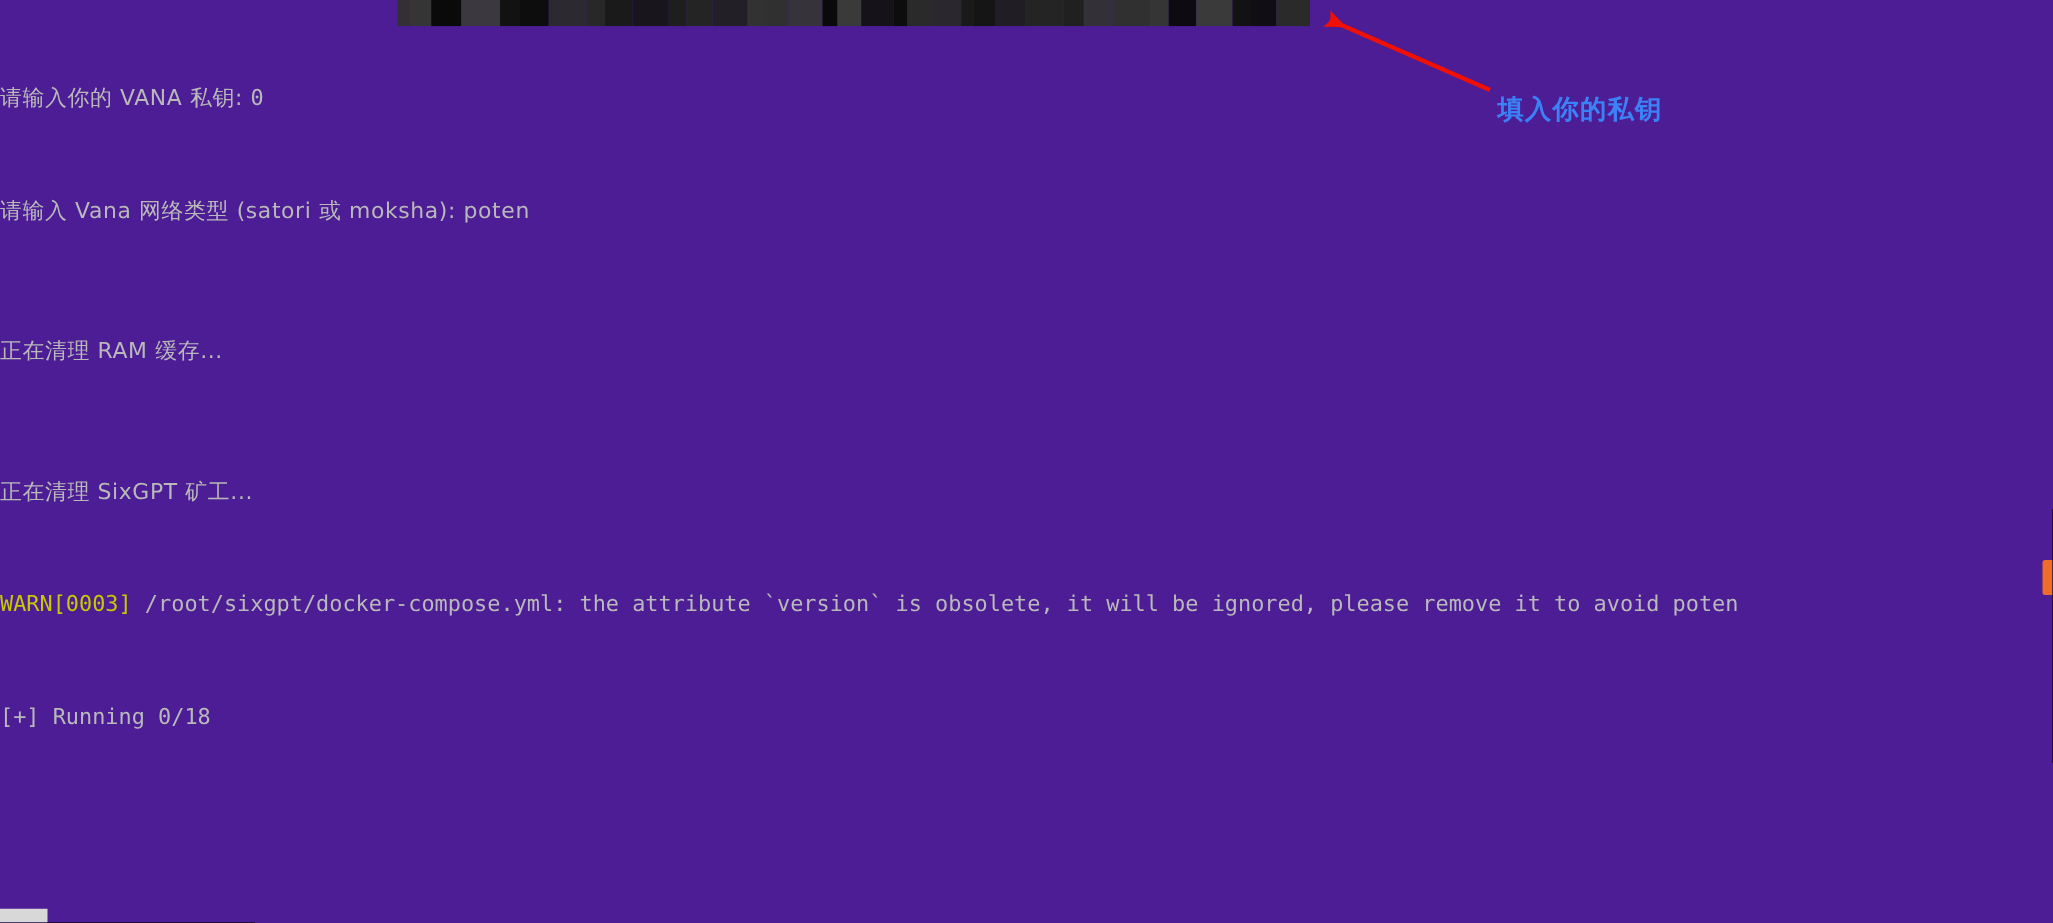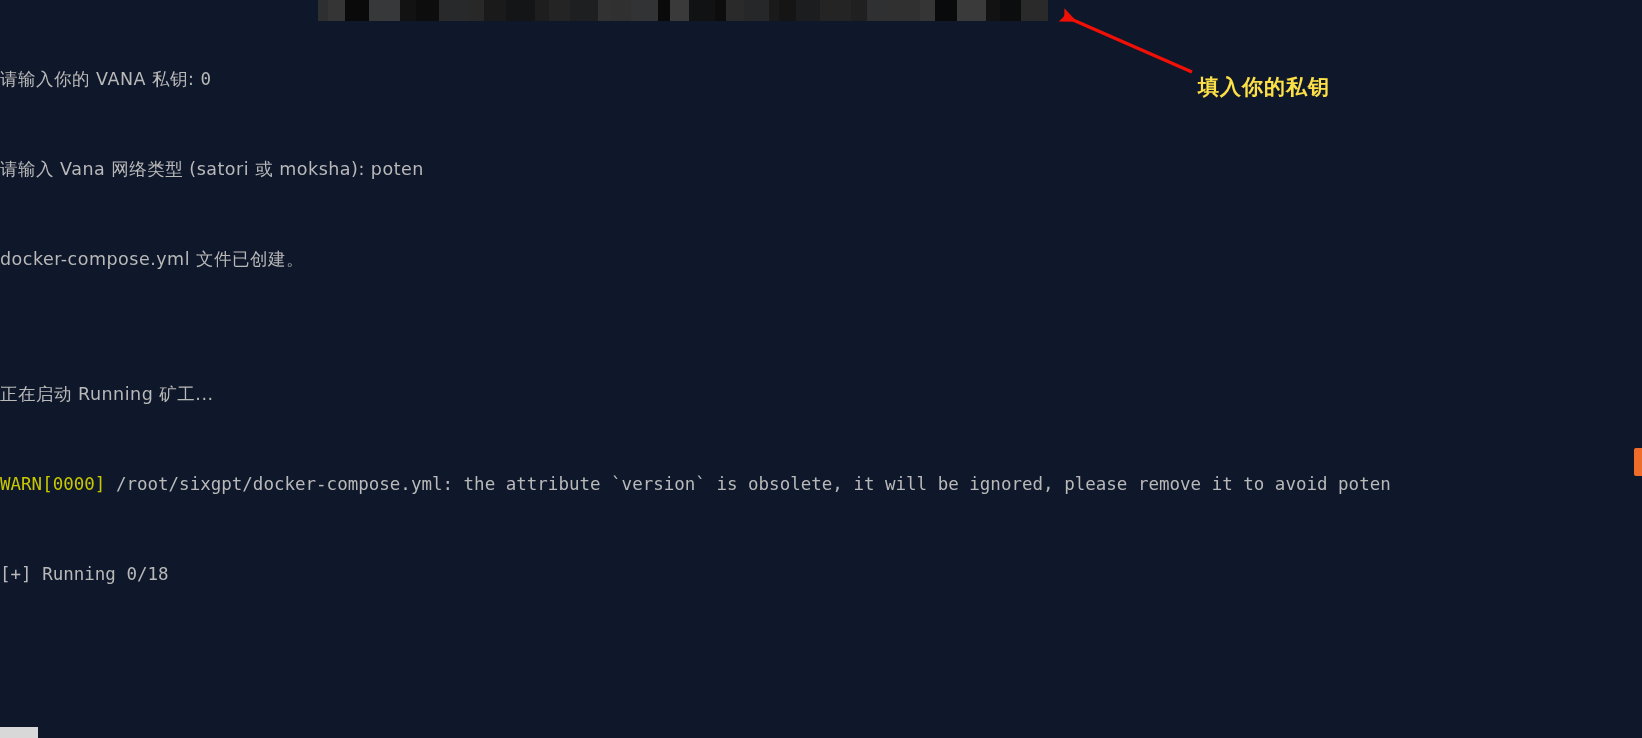--- a/index.html
+++ b/index.html
@@ -14,21 +14,21 @@
     position: relative;
     font-family: "DejaVu Sans Mono", "Liberation Mono", monospace;
   }
 
   #terminal {
     position: absolute;
     left: 0;
     top: 0;
     width: 1642px;
     height: 738px;
-    background: #0f172a;
+    background: #4c1d95;
     color: #b9b9b9;
     font-family: "DejaVu Sans Mono", "Liberation Mono", monospace;
     font-size: 17.5px;
     line-height: 22.5px;
     white-space: pre;
     overflow: hidden;
   }
 
   .line {
     height: 22.5px;
@@ -67,21 +67,21 @@
     left: 0;
     top: 0;
     width: 1642px;
     height: 738px;
     pointer-events: none;
   }
   #annotation-text {
     position: absolute;
     left: 1198px;
     top: 73px;
-    color: #fde047;
+    color: #3b82f6;
     font-family: "DejaVu Sans", "Liberation Sans", sans-serif;
     font-size: 21px;
     font-weight: 700;
     letter-spacing: 1px;
     white-space: nowrap;
   }
 
   #scroll-thumb {
     position: absolute;
     left: 0px;
@@ -103,27 +103,27 @@
 </style>
 </head>
 <body>
 
 <div id="terminal">
 
   <div class="line"><span class="cjk">请输入你的 VANA 私钥: </span><span>0</span></div>
 
   <div class="line cjk">请输入 Vana 网络类型 (satori 或 moksha): poten</div>
 
-  <div class="line cjk">docker-compose.yml 文件已创建。</div>
+
+  <div class="line cjk">正在清理 RAM 缓存...</div>
 
 
+  <div class="line cjk">正在清理 SixGPT 矿工...</div>
 
-  <div class="line cjk">正在启动 Running 矿工...</div>
-
-  <div class="line"><span class="warn-tag">WARN[0000]</span><span> /root/sixgpt/docker-compose.yml: the attribute `version` is obsolete, it will be ignored, please remove it to avoid poten</span></div>
+  <div class="line"><span class="warn-tag">WARN[0003]</span><span> /root/sixgpt/docker-compose.yml: the attribute `version` is obsolete, it will be ignored, please remove it to avoid poten</span></div>
 
   <div class="line">[+] Running 0/18</div>
 
   
 
 </div>
 
 <div id="privkey-blur">
     <div class="blk" style="left: 0px; width: 10px; background: rgb(48, 48, 48); opacity: 0.95;"></div>
     <div class="blk" style="left: 10px; width: 17px; background: rgb(53, 53, 53); opacity: 1;"></div>

